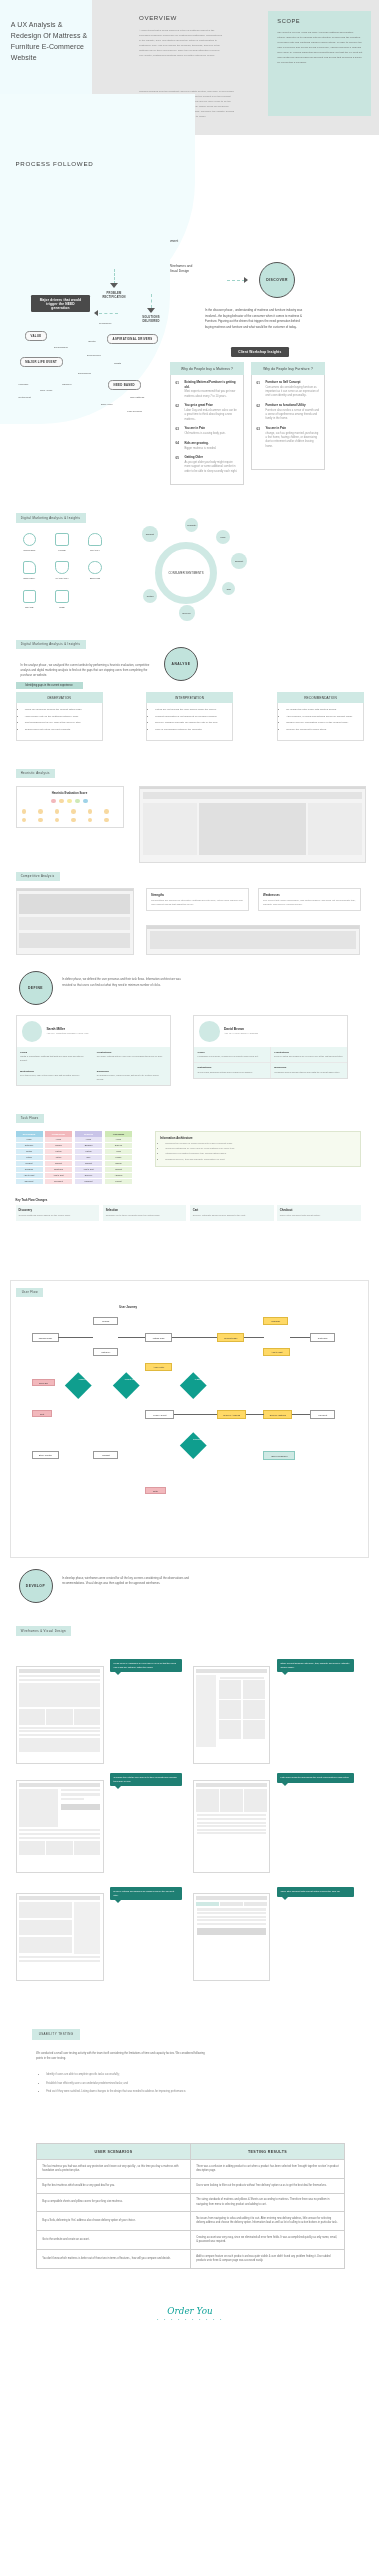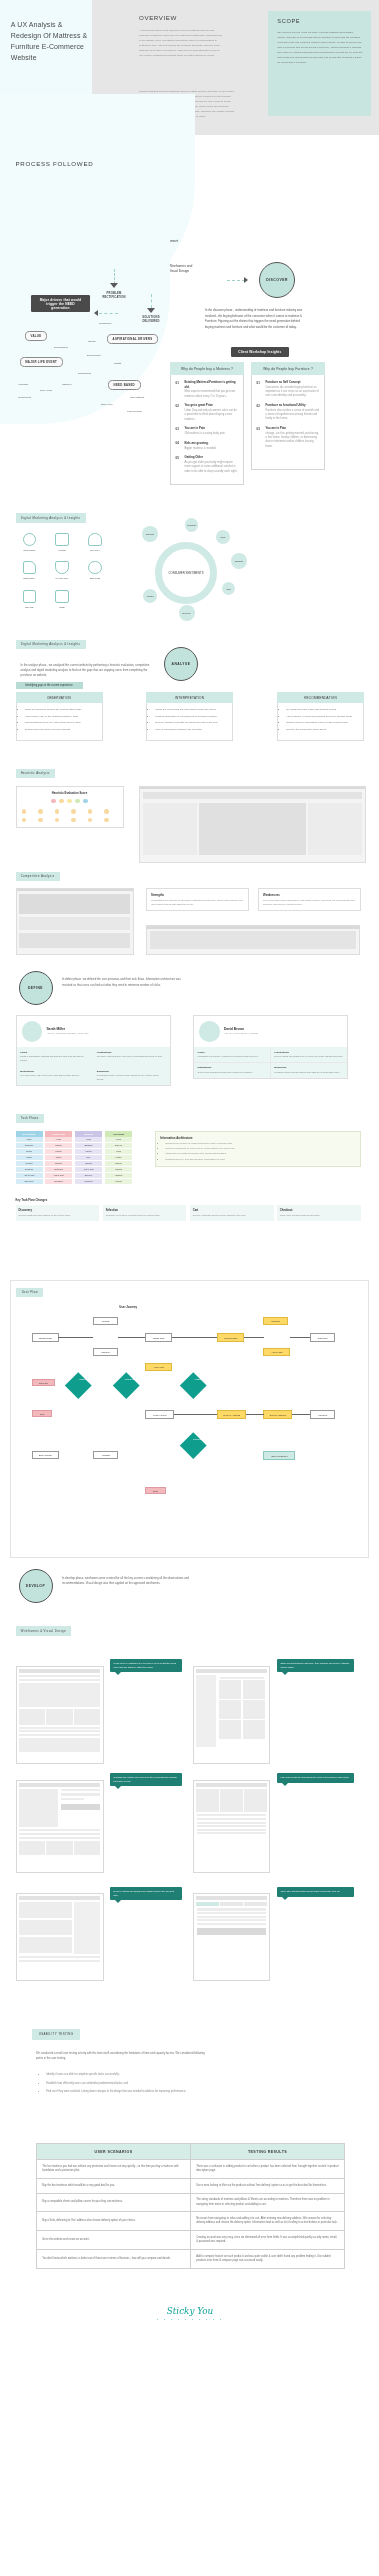--- a/index.html
+++ b/index.html
@@ -853,19 +853,19 @@
           <td>Creating account was very easy, since we eliminated all error form fields. It was accomplished quickly as only name, email, &amp; password was required.</td>
         </tr>
         <tr>
           <td>You don't know which mattress is better out of these two in terms of features , how will you compare and decide.</td>
           <td>Add to compare feature on each product card was quite visible &amp; user didn't found any problem finding it. User added products unto three &amp; compare page was accessed easily.</td>
         </tr>
       </tbody>
     </table>
 
     <div style="position:absolute;left:0;right:0;top:289px">
-      <div class="thanks">Sticky You</div>
+      <div class="thanks">Order You</div>
       <div class="dots">- - - - - - - - - -</div>
     </div>
   </section>
 
 </div>
 
 
 </body></html>

